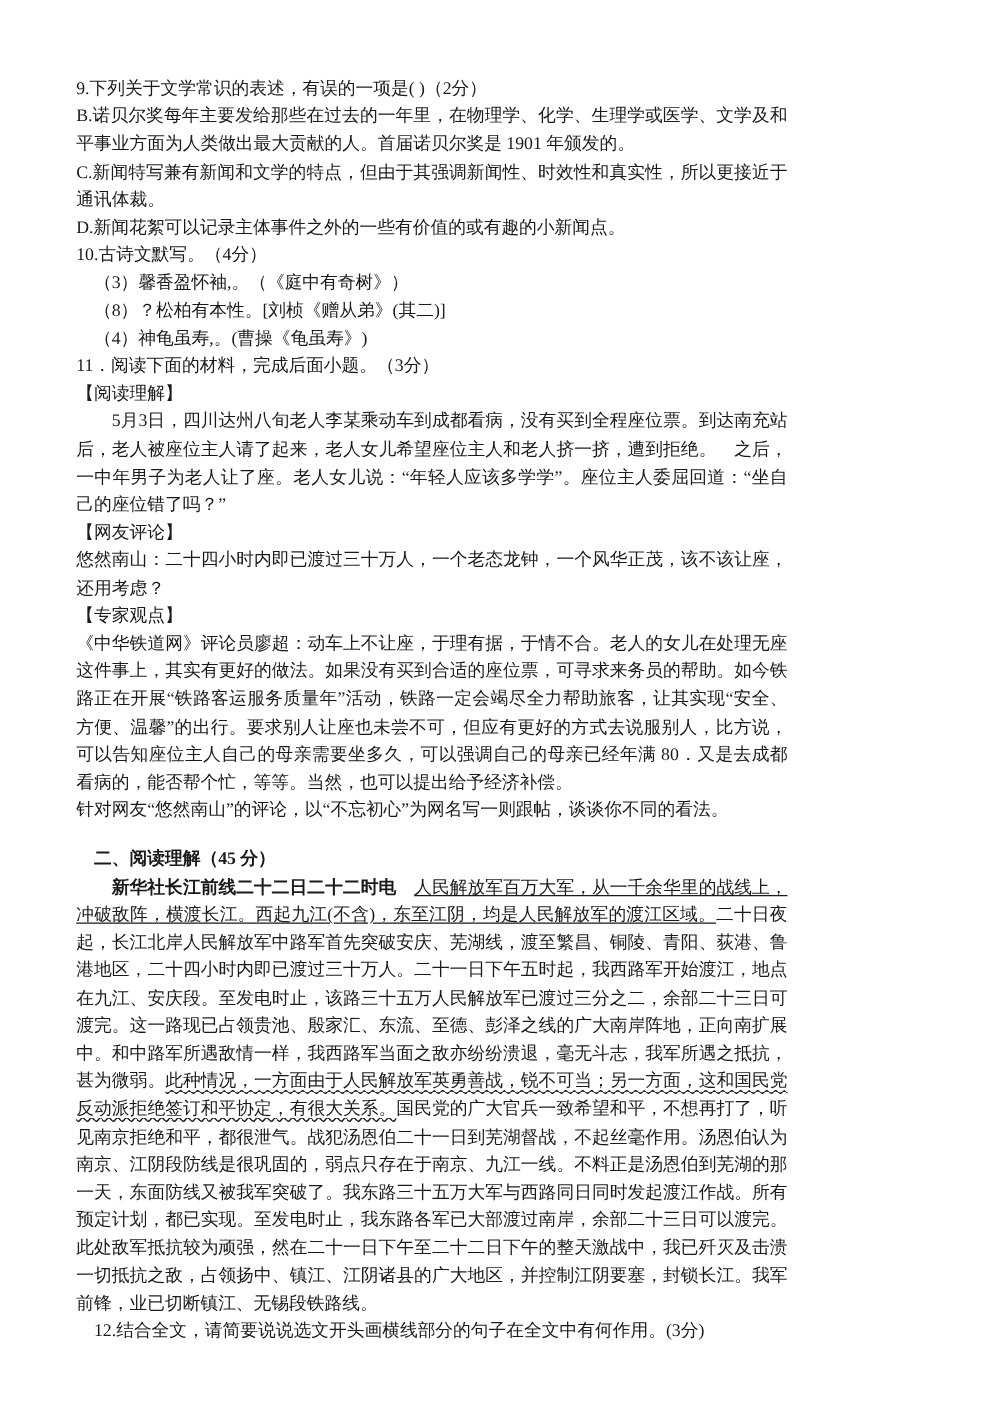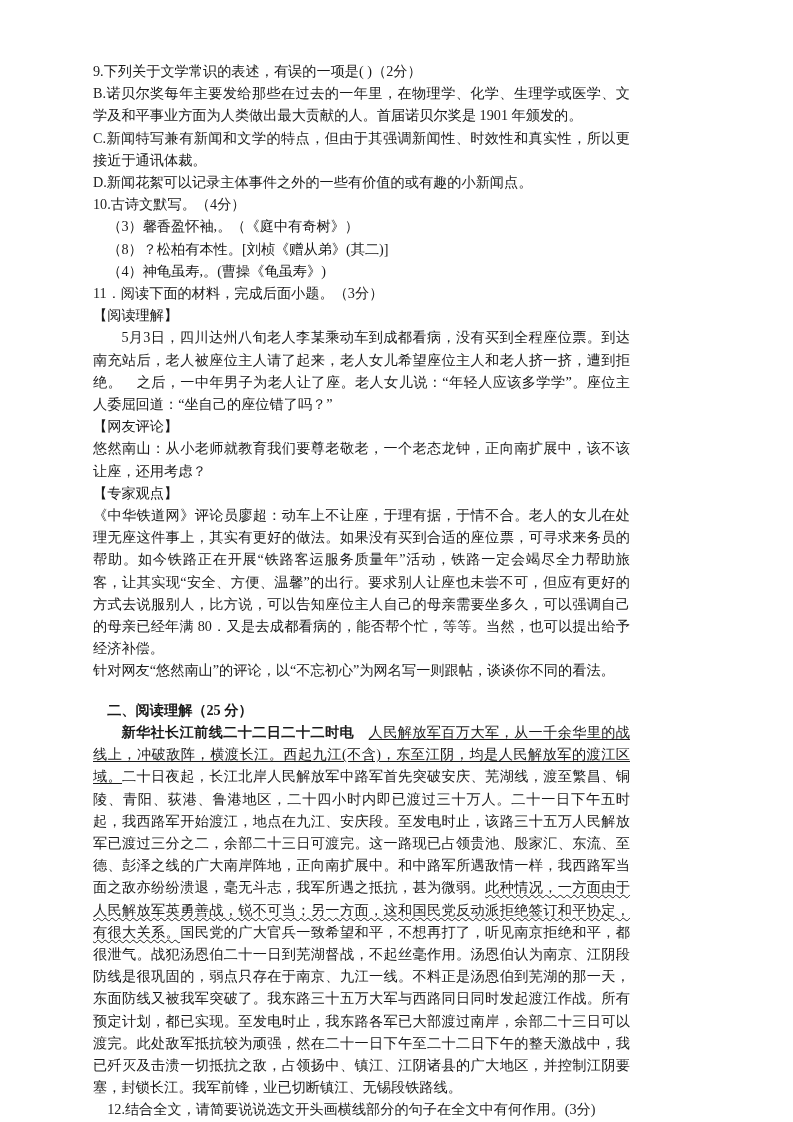--- a/index.html
+++ b/index.html
@@ -13,21 +13,21 @@
     font-family: "Liberation Serif", "DejaVu Serif", serif;
     color: #1a1a1a;
     overflow: hidden;
   }
   .page {
     position: relative;
     width: 718px;
     height: 1122px;
     background: #ffffff;
     box-sizing: border-box;
-    padding: 60px 88px 0 93px;
+    padding: 60px 88px 0 61px;
   }
   .doc-body {
     font-size: 14.2px;
     line-height: 22.2px;
     text-align: justify;
     text-justify: inter-ideograph;
   }
   p.line {
     margin: 0;
     padding: 0;
@@ -77,28 +77,28 @@
 
     <p class="line">10.古诗文默写。（4分）</p>
     <p class="indent1">（3）馨香盈怀袖,。（《庭中有奇树》）</p>
     <p class="indent1">（8）？松柏有本性。[刘桢《赠从弟》(其二)]</p>
     <p class="indent1">（4）神龟虽寿,。(曹操《龟虽寿》)</p>
 
     <p class="line">11．阅读下面的材料，完成后面小题。（3分）</p>
     <p class="line">【阅读理解】</p>
     <p class="para">5月3日，四川达州八旬老人李某乘动车到成都看病，没有买到全程座位票。到达南充站后，老人被座位主人请了起来，老人女儿希望座位主人和老人挤一挤，遭到拒绝。　之后，一中年男子为老人让了座。老人女儿说：“年轻人应该多学学”。座位主人委屈回道：“坐自己的座位错了吗？”</p>
     <p class="line">【网友评论】</p>
-    <p class="line">悠然南山：从小老师就教育我们要尊老敬老，一个老态龙钟，正向南扩展中，该不该让座，还用考虑？</p>
+    <p class="line">悠然南山：二十四小时内即已渡过三十万人，一个老态龙钟，一个风华正茂，该不该让座，还用考虑？</p>
     <p class="line">【专家观点】</p>
     <p class="line">《中华铁道网》评论员廖超：动车上不让座，于理有据，于情不合。老人的女儿在处理无座这件事上，其实有更好的做法。如果没有买到合适的座位票，可寻求来务员的帮助。如今铁路正在开展“铁路客运服务质量年”活动，铁路一定会竭尽全力帮助旅客，让其实现“安全、方便、温馨”的出行。要求别人让座也未尝不可，但应有更好的方式去说服别人，比方说，可以告知座位主人自己的母亲需要坐多久，可以强调自己的母亲已经年满 80．又是去成都看病的，能否帮个忙，等等。当然，也可以提出给予经济补偿。</p>
     <p class="line">针对网友“悠然南山”的评论，以“不忘初心”为网名写一则跟帖，谈谈你不同的看法。</p>
 
     <span class="gap-md"></span>
 
-    <p class="indent1 bold">二、阅读理解（25 分）</p>
+    <p class="indent1 bold">二、阅读理解（45 分）</p>
 
     <p class="para"><span class="bold">新华社长江前线二十二日二十二时电</span>　<span class="uline">人民解放军百万大军，从一千余华里的战线上，冲破敌阵，横渡长江。西起九江(不含)，东至江阴，均是人民解放军的渡江区域。</span><span>二十日夜起，长江北岸人民解放军中路军首先突破安庆、芜湖线，渡至繁昌、铜陵、青阳、荻港、鲁港地区，二十四小时内即已渡过三十万人。二十一日下午五时起，我西路军开始渡江，地点在九江、安庆段。至发电时止，该路三十五万人民解放军已渡过三分之二，余部二十三日可渡完。这一路现已占领贵池、殷家汇、东流、至德、彭泽之线的广大南岸阵地，正向南扩展中。和中路军所遇敌情一样，我西路军当面之敌亦纷纷溃退，毫无斗志，我军所遇之抵抗，甚为微弱。</span><span class="wavy">此种情况，一方面由于人民解放军英勇善战，锐不可当；另一方面，这和国民党反动派拒绝签订和平协定，有很大关系。</span><span>国民党的广大官兵一致希望和平，不想再打了，听见南京拒绝和平，都很泄气。战犯汤恩伯二十一日到芜湖督战，不起丝毫作用。汤恩伯认为南京、江阴段防线是很巩固的，弱点只存在于南京、九江一线。不料正是汤恩伯到芜湖的那一天，东面防线又被我军突破了。我东路三十五万大军与西路同日同时发起渡江作战。所有预定计划，都已实现。至发电时止，我东路各军已大部渡过南岸，余部二十三日可以渡完。此处敌军抵抗较为顽强，然在二十一日下午至二十二日下午的整天激战中，我已歼灭及击溃一切抵抗之敌，占领扬中、镇江、江阴诸县的广大地区，并控制江阴要塞，封锁长江。我军前锋，业已切断镇江、无锡段铁路线。</span></p>
 
     <p class="indent1">12.结合全文，请简要说说选文开头画横线部分的句子在全文中有何作用。(3分)</p>
 
     <span class="blank"></span>
 
   </div>
 </div>
 

